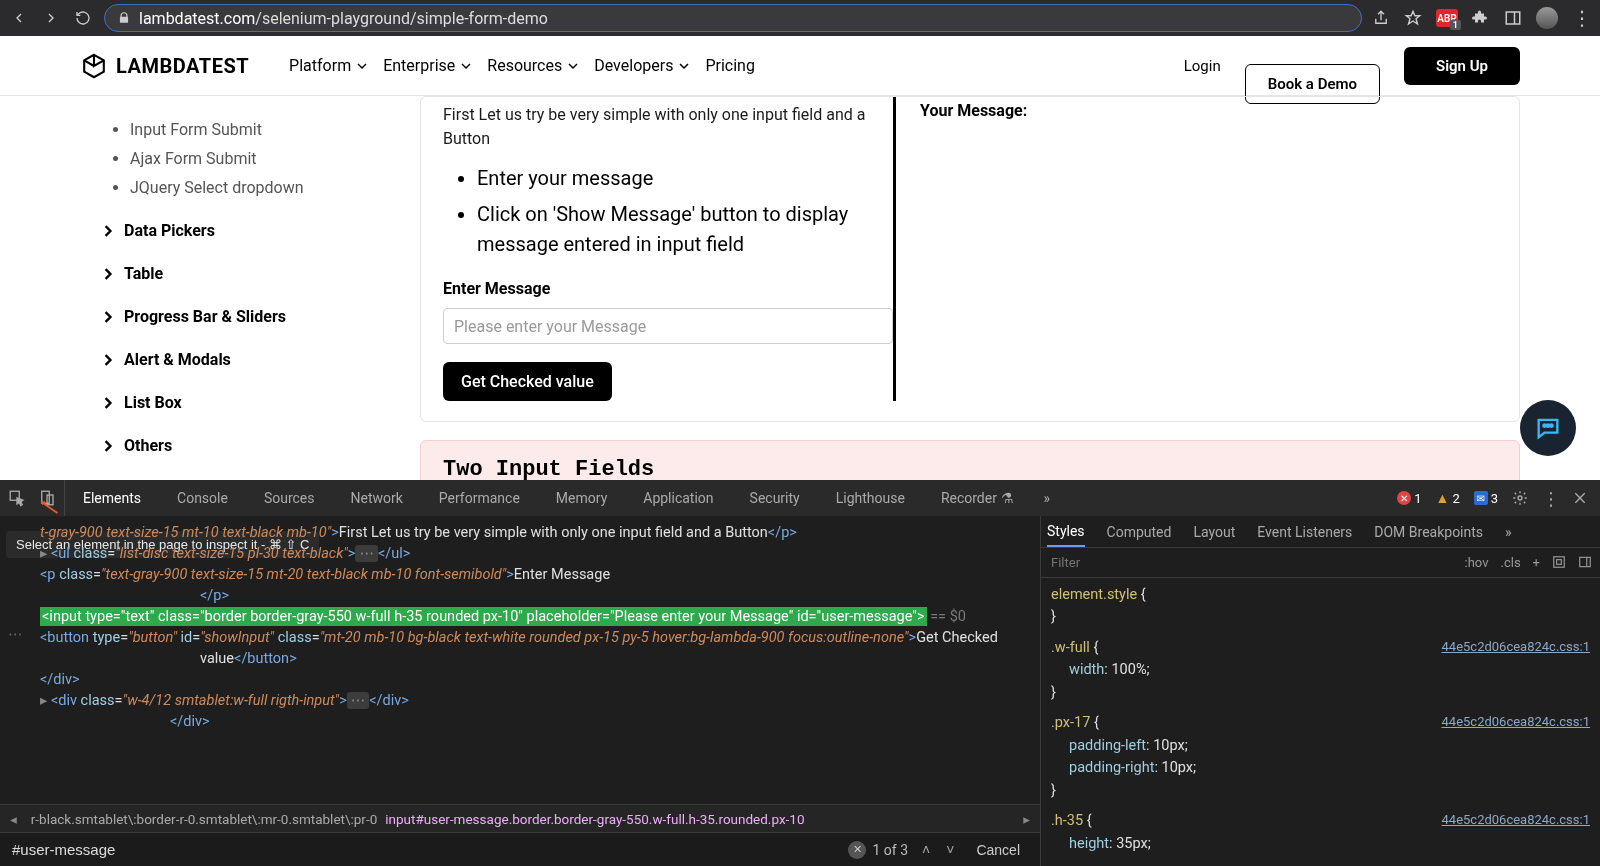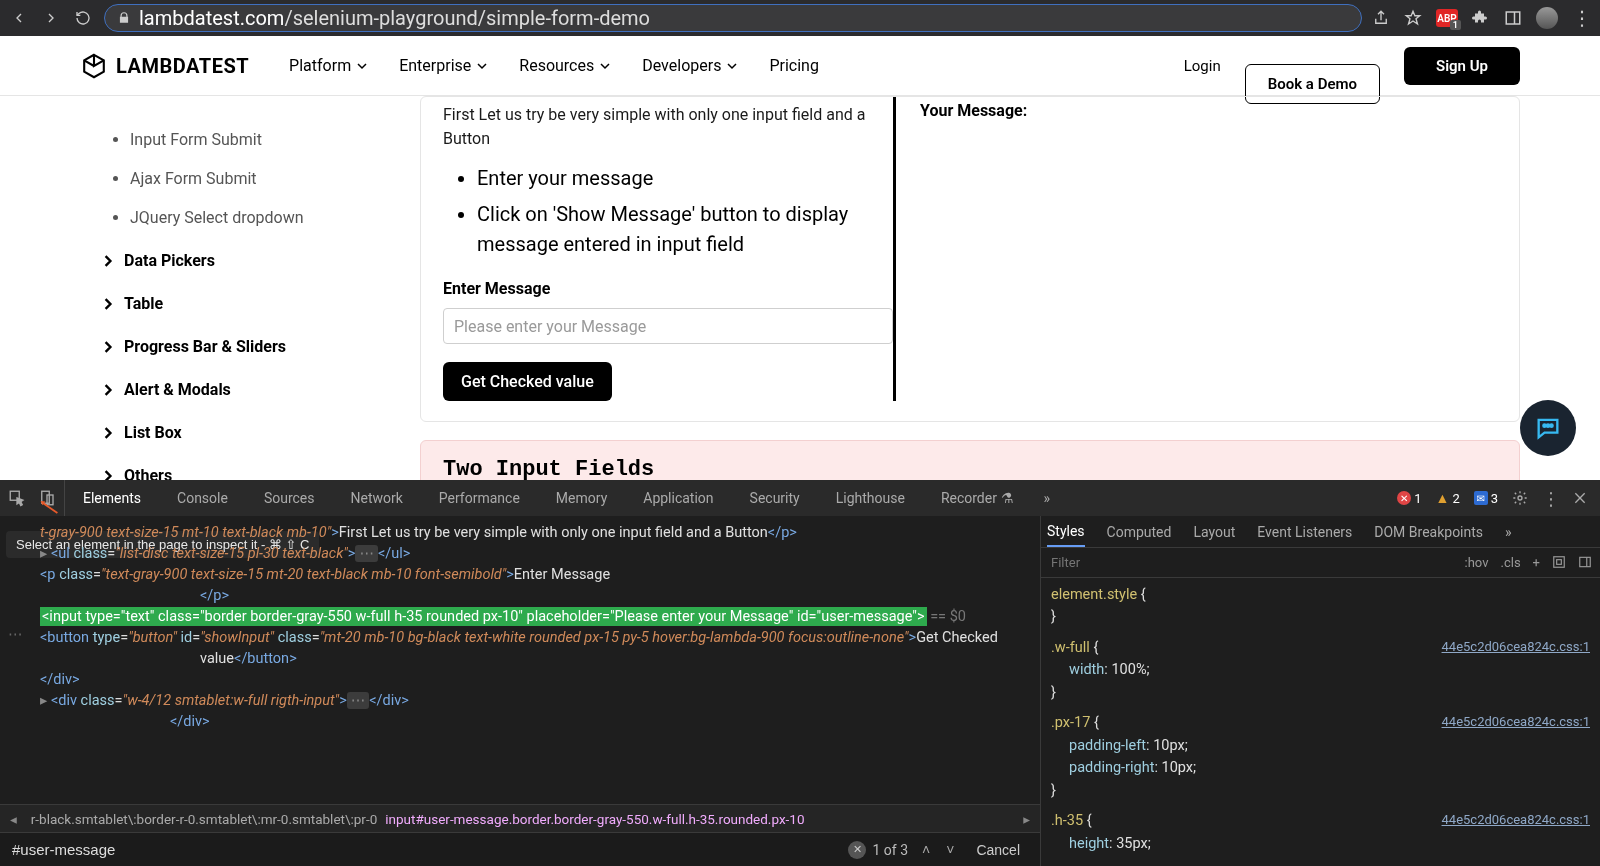--- a/index.html
+++ b/index.html
@@ -4,46 +4,46 @@
 <style>
 * { margin:0; padding:0; box-sizing:border-box; font-family: -apple-system, BlinkMacSystemFont, "Segoe UI", Roboto, Arial, sans-serif; }
 body { background:#fff; color:#000; width:1600px; height:866px; overflow:hidden; }
 
 
 .browser-bar { height:36px; background:#2b2b2d; display:flex; align-items:center; padding:0 8px; gap:10px; }
 .nav-btn { width:22px; height:22px; display:flex; align-items:center; justify-content:center; color:#ccc; }
 .nav-btn svg { width:16px; height:16px; }
 .url-box { flex:1; height:28px; background:#3a3a3c; border-radius:20px; border:1px solid #3f6fbf; display:flex; align-items:center; padding:0 12px; gap:8px; }
 .url-box .lock { width:14px; height:14px; color:#ccc; }
-.url-text { color:#ddd; font-size:20px;text-align:center; }
+.url-text { color:#ddd; font-size:16px;text-align:center; }
 .url-text .domain { color:#fff; }
 .browser-right { display:flex; align-items:center; gap:14px; color:#ccc; }
 .browser-right .ico { width:18px; height:18px; display:flex; align-items:center; justify-content:center; }
 .ext-abp { width:22px; height:18px; background:#e02626; border-radius:3px; color:#fff; font-size:10px; display:flex; align-items:center; justify-content:center; font-weight:600; position:relative; }
 .ext-abp .badge {position:absolute; right:-3px; bottom:-3px; background:#555; color:#fff; font-size:9px; padding:0 3px; border-radius:2px;}
 .avatar { width:22px; height:22px; border-radius:50%; background:#666 linear-gradient(#999,#555); }
 .menu-dots { font-size:20px; line-height:1; letter-spacing:0; }
 
 
 .site-header { height:60px; background:#fff; border-bottom:1px solid #e5e5e5; display:flex; align-items:center; padding:0 80px; }
 .logo { display:flex; align-items:center; gap:8px; margin-right:40px; }
 .logo-mark { width:28px; height:28px; }
 .logo-text { font-weight:700; font-size:20px; letter-spacing:0.5px;text-align:center; }
-.site-nav { display:flex; gap:32px; font-size:16px; }
+.site-nav { display:flex; gap:16px; font-size:16px; }
 .site-nav .navitem { display:flex; align-items:center; gap:6px; cursor:pointer; }
 .chev-down { width:10px; height:10px; }
 .site-right { margin-left:auto; display:flex; align-items:center; gap:24px; font-size:15px;}
 .btn-outline { border:1px solid #000; padding:10px 22px; border-radius:6px; font-weight:600;margin-top:36px; }
 .btn-solid { background:#000; color:#fff; padding:10px 32px; border-radius:6px; font-weight:600; }
 
 
 .page { display:flex; padding:0 80px; gap:30px; height: calc(480px - 96px); position:relative; }
 .sidebar { width:310px; padding-top:14px; font-size:16px; }
 .sidebar ul.plain { list-style:disc; padding-left:50px; color:#333; }
-.sidebar ul.plain li { margin:20px 0; color:#555; }
+.sidebar ul.plain li { margin:10px 0; color:#555; }
 .sidebar .group { display:flex; align-items:center; gap:10px; font-weight:700; margin:24px 0 4px 22px; cursor:pointer; }
 .sidebar .group svg { width:12px; height:12px; }
 
 .main { flex:1; position:relative; }
 .card { border:1px solid #e5e5e5; border-radius:6px; padding:0 22px 20px 22px; margin-bottom:18px; display:flex; gap:0; position:relative;}
 .leftcol { width: 450px; padding-right:0; margin-right:0; padding-top:6px;}
 .rightcol { border-left:3px solid #000; padding:4px 0 0 24px; flex:1;}
 .card .intro { font-size:16px; line-height:1.5; color:#1a1a1a; }
 .card ul { list-style:disc; padding-left:34px; margin:12px 0 20px 0; font-size:20px; }
 .card ul li { margin:6px 0; line-height:1.5; }

